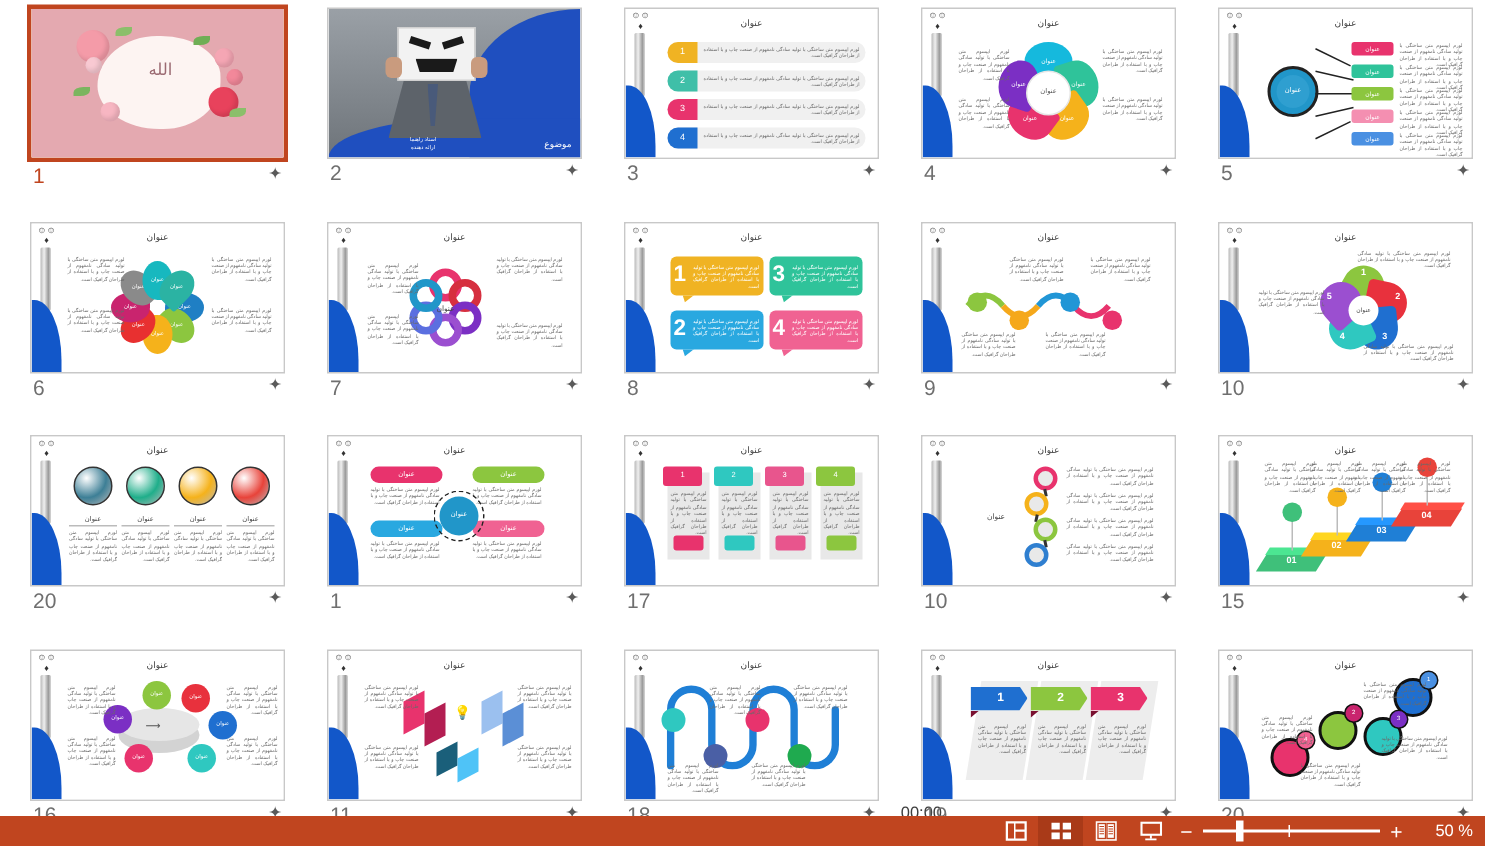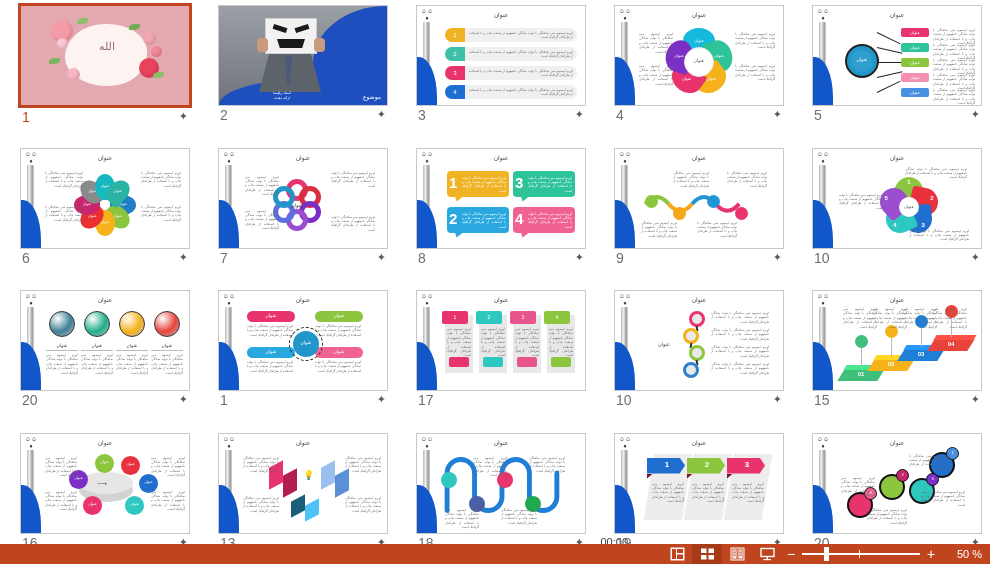--- a/index.html
+++ b/index.html
@@ -662,21 +662,21 @@
             <div style="position:absolute;left:72px;top:64px;width:14px;height:16px;background:#1a5f7a;transform:skewY(-28deg)"></div>
             <div style="position:absolute;left:86px;top:68px;width:14px;height:16px;background:#4fc3f7;transform:skewY(-28deg)"></div>
             <div style="position:absolute;left:84px;top:36px;font-size:9px;color:#e8336d">💡</div>
             <div class="txt" style="left:24px;top:22px;width:36px">لورم ایپسوم متن ساختگی با تولید سادگی نامفهوم از صنعت چاپ و با استفاده از طراحان گرافیک است.</div>
             <div class="txt" style="left:24px;top:62px;width:36px">لورم ایپسوم متن ساختگی با تولید سادگی نامفهوم از صنعت چاپ و با استفاده از طراحان گرافیک است.</div>
             <div class="txt" style="left:126px;top:22px;width:36px">لورم ایپسوم متن ساختگی با تولید سادگی نامفهوم از صنعت چاپ و با استفاده از طراحان گرافیک است.</div>
             <div class="txt" style="left:126px;top:62px;width:36px">لورم ایپسوم متن ساختگی با تولید سادگی نامفهوم از صنعت چاپ و با استفاده از طراحان گرافیک است.</div>
           </div>
     </div>
     <div class="meta">
-      <span class="slide-num">13</span>
+      <span class="slide-num">11</span>
       <span class="star">✦</span>
 
     </div>
   </div>
 
   <div class="cell ">
     <div class="thumb-wrap">
       <div class="slide">
             <div class="pen-strip">
       <div class="pen-icons">☺☺<br>♦</div>

